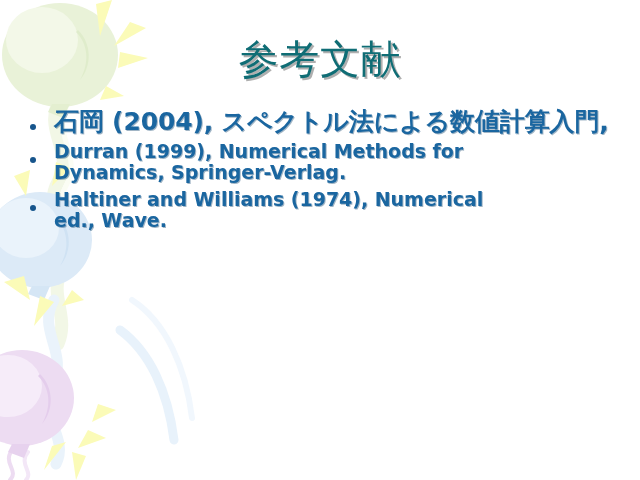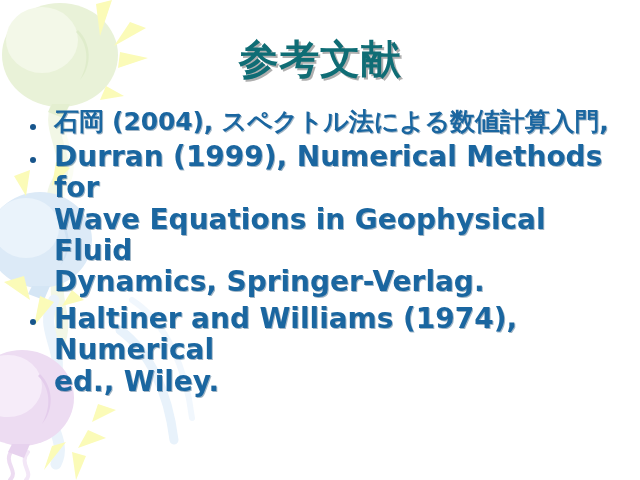--- a/index.html
+++ b/index.html
@@ -33,21 +33,21 @@
     left: 0;
     top: 38px;
     width: 640px;
     text-align: center;
     z-index: 3;
   }
   #slide-title {
     display: inline-block;
     font-family: "DejaVu Sans", "Liberation Sans", sans-serif;
     font-size: 40px;
-    font-weight: bold;
+    font-weight: normal;
     line-height: 1.05;
     letter-spacing: 0.02em;
     color: #0f6d75;
     text-shadow: 2px 2px 0 rgba(110,110,110,0.55);
     white-space: nowrap;
   }
 
   
   #body-block {
     position: absolute;
@@ -73,21 +73,21 @@
   .bullet-marker .dot {
     display: inline-block;
     width: 6px;
     height: 6px;
     border-radius: 50%;
     background: #17558c;
   }
   .bullet-text {
     flex: 1 1 auto;
     font-family: "DejaVu Sans", "Liberation Sans", sans-serif;
-    font-size: 28px;
+    font-size: 19px;
     font-weight: bold;
     line-height: 1.12;
     color: #1a66a0;
     text-shadow: 1px 1px 0 rgba(20,70,110,0.40);
     word-spacing: -0.01em;
   }
   .bullet-text.jp {
     font-size: 25px;
     letter-spacing: -0.005em;
   }
@@ -163,27 +163,26 @@
       <div class="bullet-marker"><span class="dot"></span></div>
       <div class="bullet-text jp">
         <div>石岡 (2004), スペクトル法による数値計算入門,</div>
       </div>
     </div>
 
     <div class="bullet-row">
       <div class="bullet-marker"><span class="dot"></span></div>
       <div class="bullet-text">
         <div>Durran (1999), Numerical Methods for</div>
-        <div>Wave Equations in Geophysical Fluid</div>
         <div>Dynamics, Springer-Verlag.</div>
       </div>
     </div>
 
     <div class="bullet-row">
       <div class="bullet-marker"><span class="dot"></span></div>
       <div class="bullet-text">
         <div>Haltiner and Williams (1974), Numerical</div>
-        <div>ed., Wiley.</div>
+        <div>ed., Wave.</div>
       </div>
     </div>
 
   </div>
 </div>
 
 </body></html>

